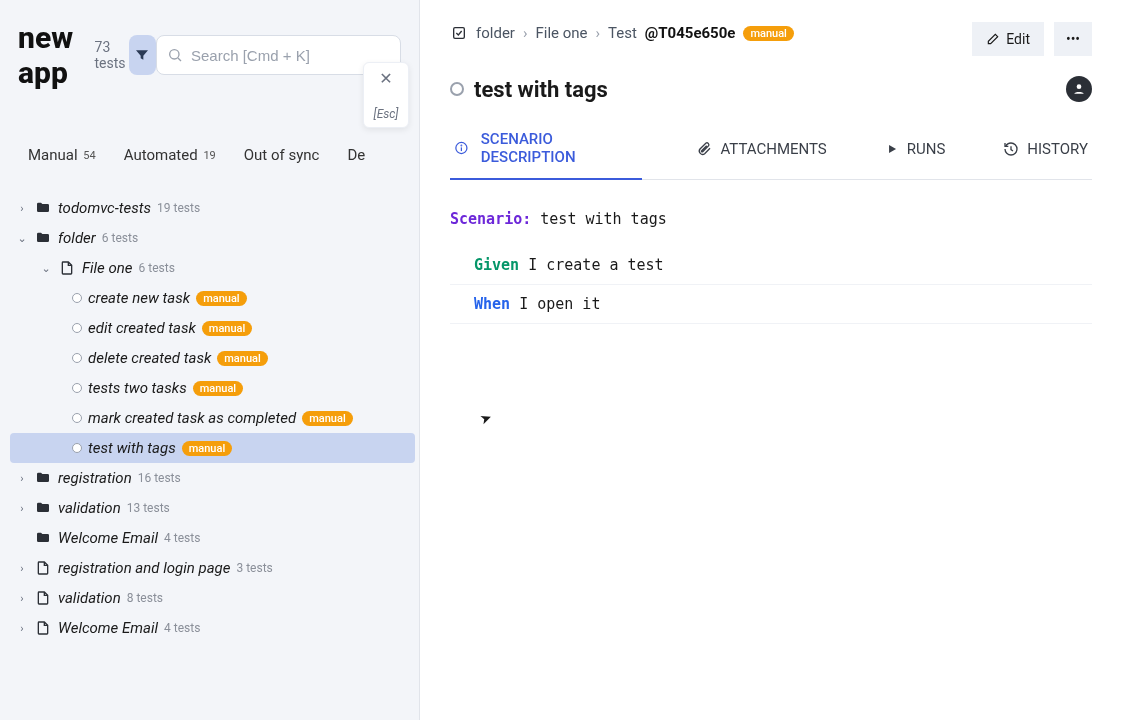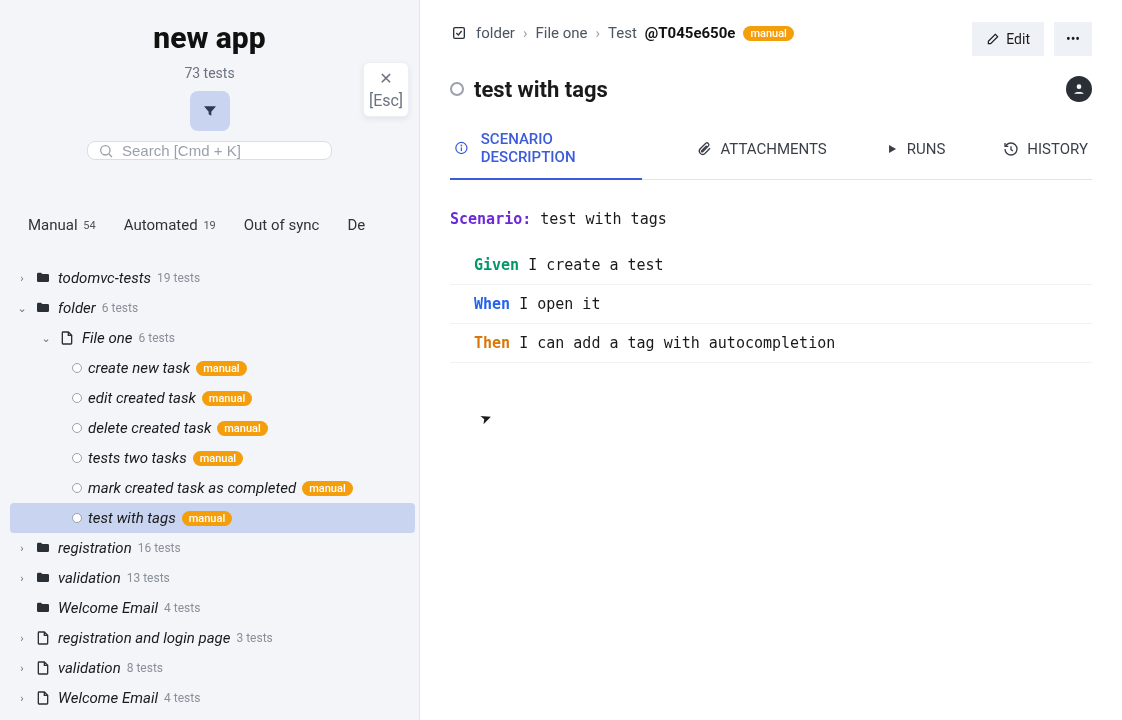--- a/index.html
+++ b/index.html
@@ -18,23 +18,22 @@
     width: 420px;
     background: #f3f5f9;
     border-right: 1px solid #e1e4ea;
     display: flex;
     flex-direction: column;
     position: relative;
   }
   .sidebar-header {
     display: flex;
     align-items: center;
-    gap: 10px;
+    gap: 0;
     padding: 20px 18px 10px 18px;
-    flex-direction: column;
   }
   .app-title {
     font-size: 30px;
     font-weight: 800;
     color: #111;
   }
   .tests-count {
     color: #6b7280;
     font-size: 14px;
   }
@@ -76,21 +75,21 @@
     border: 1px solid #eceff5;
     border-radius: 6px;
     box-shadow: 0 2px 6px rgba(0,0,0,0.08);
     text-align: center;
     padding: 8px 4px 6px;
     z-index: 5;
     color: #6b7280;
     cursor: pointer;
   }
   .close-float .x { font-size: 16px; line-height: 1; }
-  .close-float .esc { font-size: 16px; margin-top: 4px; }
+  .close-float .esc { font-size: 12px; margin-top: 20px; font-style: italic; }
   .tabs-row {
     display: flex;
     gap: 28px;
     padding: 22px 28px 0 28px;
     color: #333;
     font-size: 15px;
     border-bottom: 1px solid transparent;
   }
   .tabs-row .tab { cursor: pointer; padding-bottom: 14px; white-space: nowrap; margin-top: 24px; }
   .tabs-row .tab .cnt { font-size: 11px; color: #555; margin-left: 2px; position: relative; top:-1px;}
@@ -491,20 +490,16 @@
       <span>test with tags</span>
     </div>
     <div class="step">
       <span class="kw-given">Given</span>
       <span>I create a test</span>
     </div>
     <div class="step">
       <span class="kw-when">When</span>
       <span>I open it</span>
     </div>
-    <div class="step">
-      <span class="kw-then">Then</span>
-      <span>I can add a tag with autocompletion</span>
-    </div>
   </div>
 
   <span class="cursor-arrow">➤</span>
 </div>
 
 </body></html>

